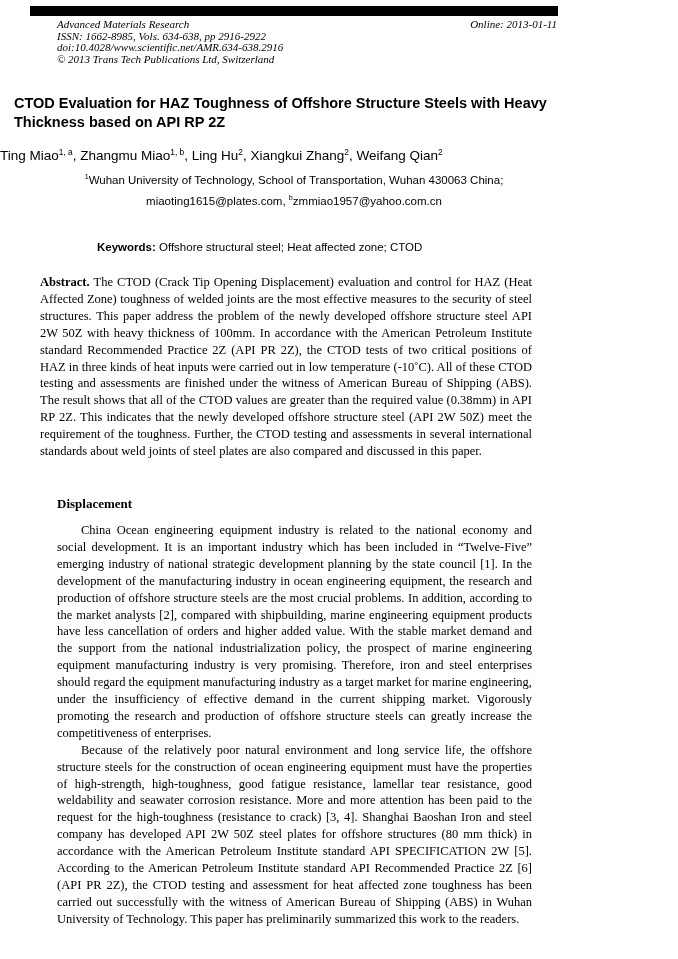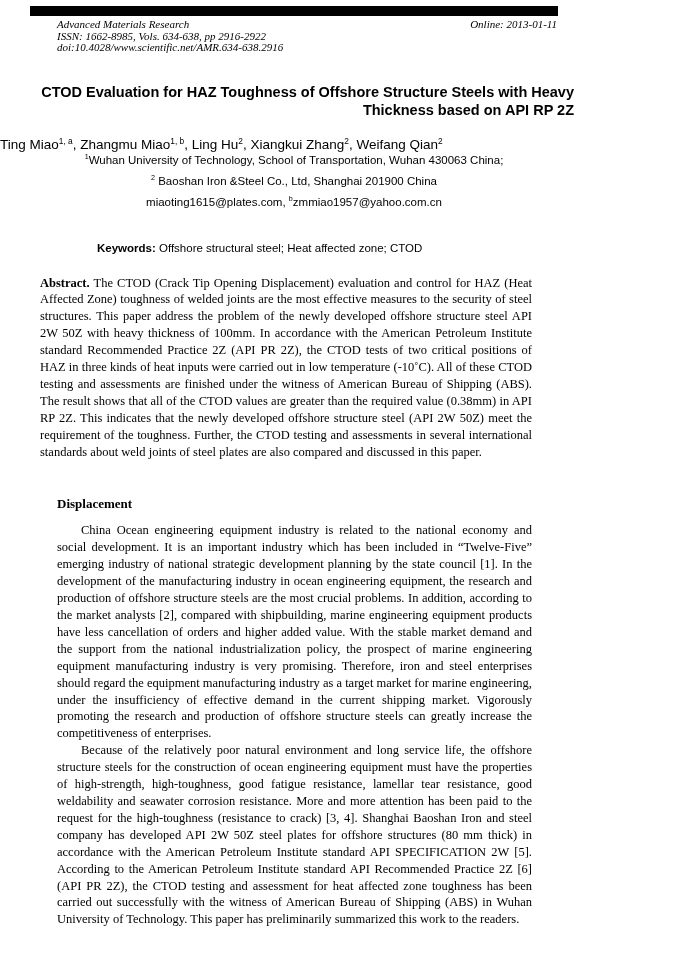--- a/index.html
+++ b/index.html
@@ -27,39 +27,40 @@
     align-items: flex-start;
     margin: 3px 31px 0 57px;
     font-style: italic;
     font-size: 11px;
     line-height: 11.5px;
   }
   .journal-header .right { text-align: left; white-space: nowrap; }
   .paper-title {
     margin: 29px auto 16px auto;
     max-width: 560px;
-    text-align: right;
+    text-align: left;
     font-family: "Liberation Sans", sans-serif;
     font-weight: bold;
     font-size: 14.5px;
     line-height: 18.5px;
   }
   .authors {
     margin-top: 9px;
     text-align: left;
     font-family: "Liberation Sans", sans-serif;
     font-size: 13.5px;
     line-height: 17px;
   }
   .authors sup, .affil sup, .emails sup {
     font-size: 0.62em;
     vertical-align: super;
     line-height: 0;
   }
   .affils {
+    margin-top: 9px;
     text-align: center;
     font-family: "Liberation Sans", sans-serif;
     font-size: 11.5px;
     line-height: 14px;
   }
   .affil { margin-bottom: 7px; }
   .emails { margin-top: 0; }
   .keywords {
     margin: 32px 56px 0 57px;
     font-family: "Liberation Sans", sans-serif;
@@ -90,33 +91,33 @@
 
 <div class="page">
 
   <div class="topbar"></div>
 
   <div class="journal-header">
     <div class="left">
       <div>Advanced Materials Research</div>
       <div>ISSN: 1662-8985, Vols. 634-638, pp 2916-2922</div>
       <div>doi:10.4028/www.scientific.net/AMR.634-638.2916</div>
+      <div>© 2013 Trans Tech Publications Ltd, Switzerland</div>
     </div>
     <div class="right">Online: 2013-01-11</div>
   </div>
 
   <h1 class="paper-title">CTOD Evaluation for HAZ Toughness of Offshore Structure Steels with Heavy Thickness based on API RP 2Z</h1>
 
   <div class="authors">
     <span>Ting Miao</span><sup>1, a</sup><span>, </span><span>Zhangmu Miao</span><sup>1, b</sup><span>, </span><span>Ling Hu</span><sup>2</sup><span>, </span><span>Xiangkui Zhang</span><sup>2</sup><span>, </span><span>Weifang Qian</span><sup>2</sup>
   </div>
 
   <div class="affils">
     <div class="affil"><sup>1</sup><span>Wuhan University of Technology, School of Transportation, Wuhan 430063 China;</span></div>
-    <div class="affil"><sup>2</sup><span> Baoshan Iron &amp;Steel Co., Ltd, Shanghai 201900 China</span></div>
     <div class="emails"><span>miaoting1615@plates.com, </span><sup>b</sup><span>zmmiao1957@yahoo.com.cn</span></div>
   </div>
 
   <div class="keywords">
     <span class="label">Keywords:</span><span> Offshore structural steel; Heat affected zone; CTOD</span>
   </div>
 
   <p class="body-text abstract">
     <span class="label">Abstract.</span><span> The CTOD (Crack Tip Opening Displacement) evaluation and control for HAZ (Heat Affected Zone) toughness of welded joints are the most effective measures to the security of steel structures. This paper address the problem of the newly developed offshore structure steel API 2W 50Z with heavy thickness of 100mm. In accordance with the American Petroleum Institute standard Recommended Practice 2Z (API PR 2Z), the CTOD tests of two critical positions of HAZ in three kinds of heat inputs were carried out in low temperature (-10˚C). All of these CTOD testing and assessments are finished under the witness of American Bureau of Shipping (ABS). The result shows that all of the CTOD values are greater than the required value (0.38mm) in API RP 2Z. This indicates that the newly developed offshore structure steel (API 2W 50Z) meet the requirement of the toughness. Further, the CTOD testing and assessments in several international standards about weld joints of steel plates are also compared and discussed in this paper.</span>
   </p>

